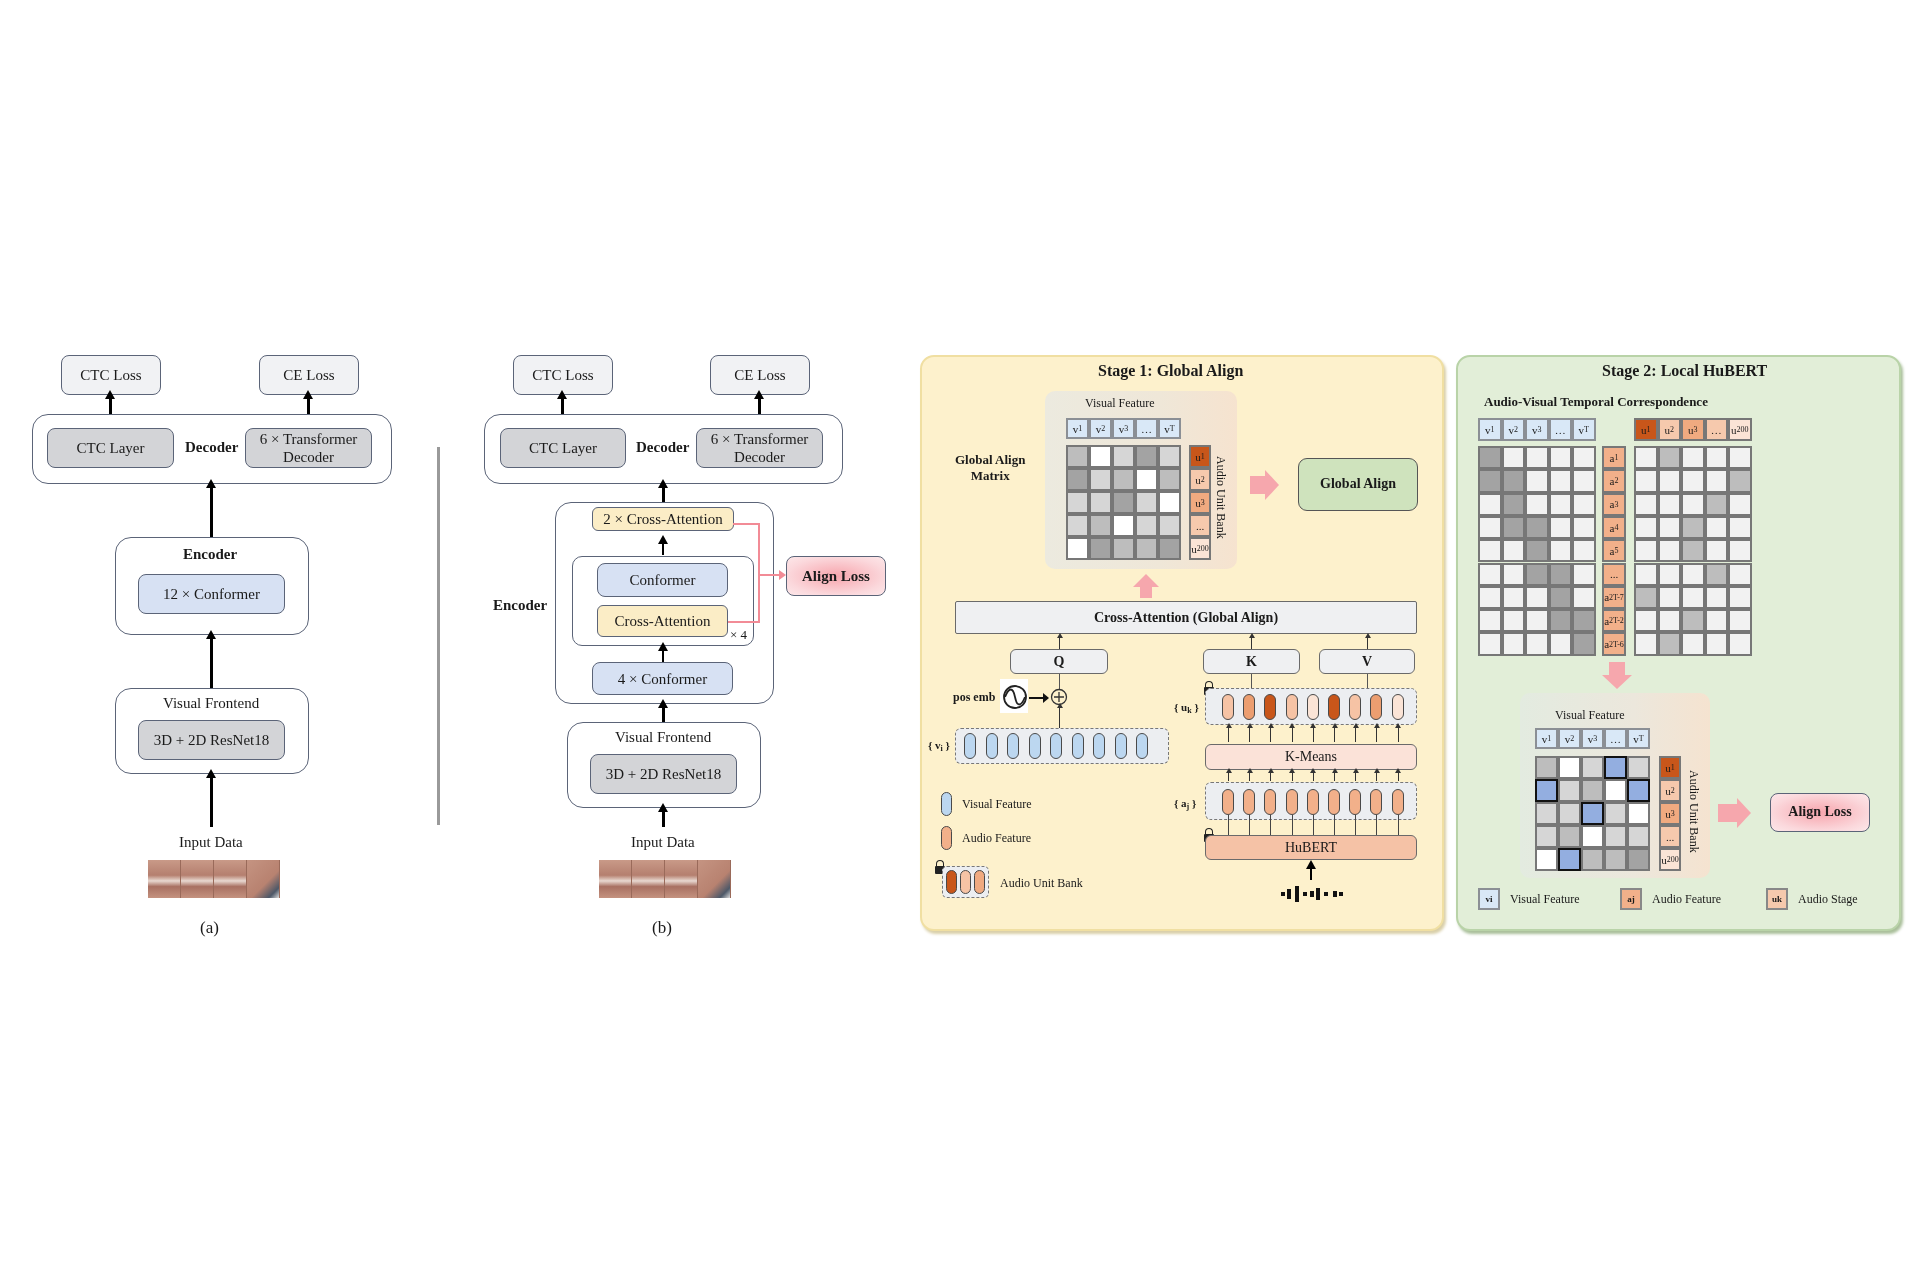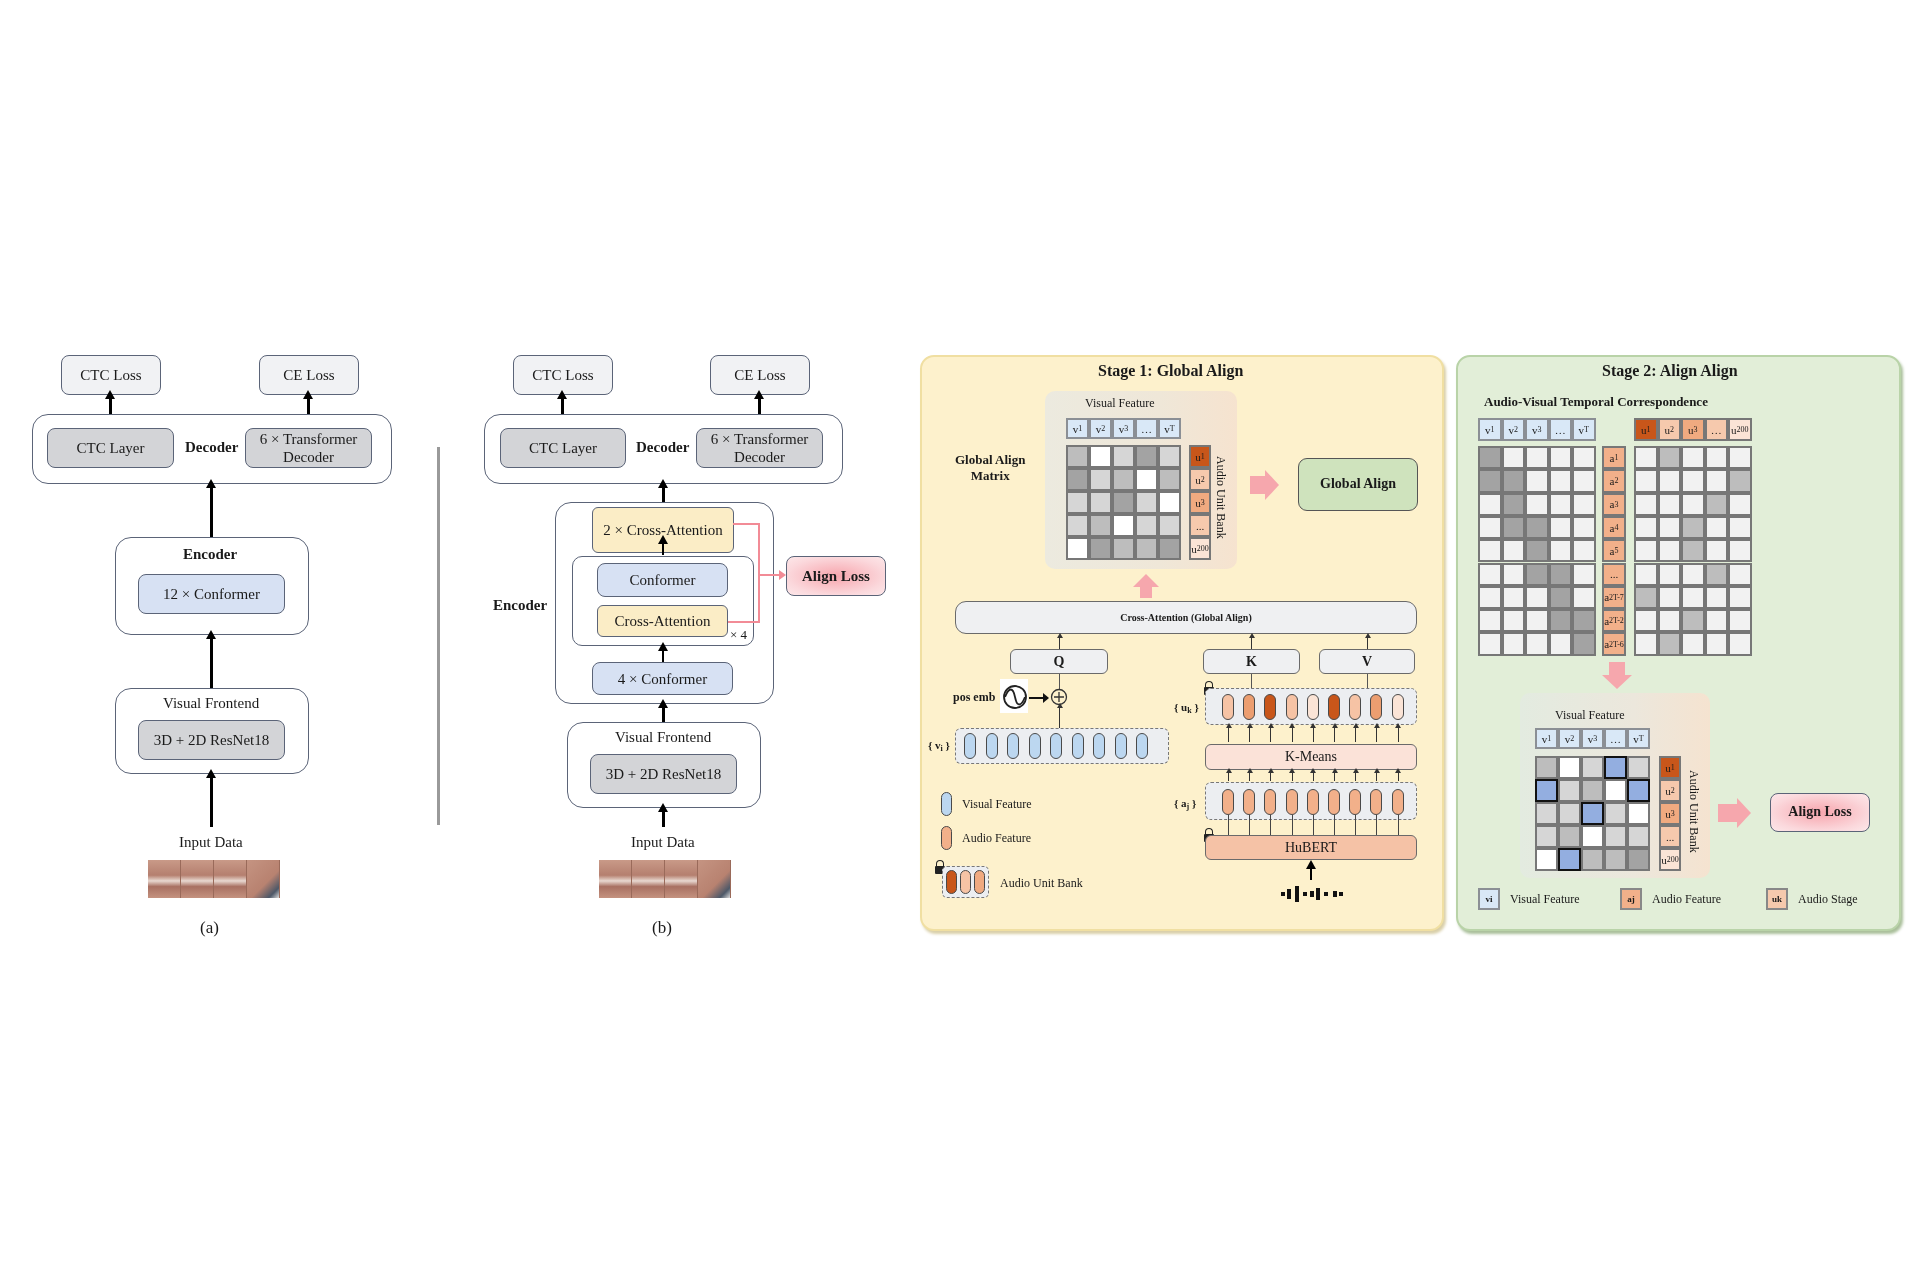--- a/index.html
+++ b/index.html
@@ -117,21 +117,21 @@
   <div class="label bold" style="left:636px;top:439px;">Decoder</div>
   <div class="box gray" style="left:696px;top:428px;width:127px;height:40px;flex-direction:column;">
     <span>6 × Transformer</span>
     <span>Decoder</span>
   </div>
 
   <div class="arrow-v" style="left:662px;top:487px;height:16px;"></div>
 
   <div class="box outer" style="left:555px;top:502px;width:219px;height:202px;"></div>
   <div class="label bold" style="left:493px;top:597px;">Encoder</div>
-  <div class="box yellow" style="left:592px;top:507px;width:142px;height:46px;">
+  <div class="box yellow" style="left:592px;top:507px;width:142px;height:24px;">
       <span>2 × Cross-Attention</span>
     </div>
   <div class="arrow-v" style="left:662px;top:543px;height:12px;width:2px;"></div>
 
   <div class="box" style="left:572px;top:556px;width:182px;height:90px;border-radius:10px;background:#fff;"></div>
   <div class="box blue" style="left:597px;top:563px;width:131px;height:34px;">
       <span>Conformer</span>
     </div>
   <div class="box yellow" style="left:597px;top:605px;width:131px;height:32px;">
       <span>Cross-Attention</span>
@@ -223,21 +223,21 @@
 
 <div class="abs" style="left:1250px;top:476px;width:16px;height:18px;background:#f6a7ad;"></div>
 <div class="abs" style="left:1265px;top:470px;border-top:15px solid transparent;border-bottom:15px solid transparent;border-left:14px solid #f6a7ad;"></div>
 <div class="box" style="left:1298px;top:458px;width:120px;height:53px;background:#cfe3bd;border-color:#555;border-radius:9px;font-weight:bold;font-size:14px;">
     <span>Global Align</span>
   </div>
 
 <div class="abs" style="left:1140px;top:586px;width:12px;height:12px;background:#f6a7ad;"></div>
 <div class="abs" style="left:1133px;top:574px;border-left:13px solid transparent;border-right:13px solid transparent;border-bottom:13px solid #f6a7ad;"></div>
 
-<div class="fbox" style="left:955px;top:601px;width:462px;height:33px;font-size:10px;border-radius:11px;">
+<div class="fbox" style="left:955px;top:601px;width:462px;height:33px;font-size:14px;border-radius:2px;">
     <span>Cross-Attention (Global Align)</span>
   </div>
 
 <div class="thin-v" style="left:1059px;top:638px;height:11px;"></div>
 <div class="thin-v" style="left:1251px;top:638px;height:11px;"></div>
 <div class="thin-v" style="left:1367px;top:638px;height:11px;"></div>
 
 <div class="fbox" style="left:1010px;top:649px;width:98px;height:25px;">
     <span>Q</span>
   </div>
@@ -368,21 +368,21 @@
 <div class="pill" style="left:941px;top:826px;background:#f2b08a;width:11px;height:24px;"></div>
 <div class="small-legend" style="left:962px;top:831px;">Audio Feature</div>
 <div class="lock" style="left:935px;top:866px;"></div>
 <div class="dash" style="left:942px;top:866px;width:47px;height:32px;border-radius:5px;"></div>
 <div class="pill" style="left:946px;top:870px;background:#c8561a;width:11px;height:24px;"></div>
 <div class="pill" style="left:960px;top:870px;background:#f6c3a5;width:11px;height:24px;"></div>
 <div class="pill" style="left:974px;top:870px;background:#f0aa80;width:11px;height:24px;"></div>
 <div class="small-legend" style="left:1000px;top:876px;">Audio Unit Bank</div>
 
 <div class="panel-g"></div>
-<div class="ptitle" style="left:1602px;top:362px;">Stage 2: Align Align</div>
+<div class="ptitle" style="left:1602px;top:362px;">Stage 2: Local HuBERT</div>
 <div class="label bold" style="left:1484px;top:394px;font-size:13px;">Audio-Visual Temporal Correspondence</div>
 
 <div id="s2-vheaders">
     <div class="cell hdr" style="left: 1478px; top: 418px; width: 23.5px; height: 23px;">v<span class="sub">1</span></div>
     <div class="cell hdr" style="left: 1501.5px; top: 418px; width: 23.5px; height: 23px;">v<span class="sub">2</span></div>
     <div class="cell hdr" style="left: 1525px; top: 418px; width: 23.5px; height: 23px;">v<span class="sub">3</span></div>
     <div class="cell hdr" style="left: 1548.5px; top: 418px; width: 23.5px; height: 23px;">…</div>
     <div class="cell hdr" style="left: 1572px; top: 418px; width: 23.5px; height: 23px;">v<span class="sub">T</span></div>
   </div>
 <div id="s2-uheaders">

